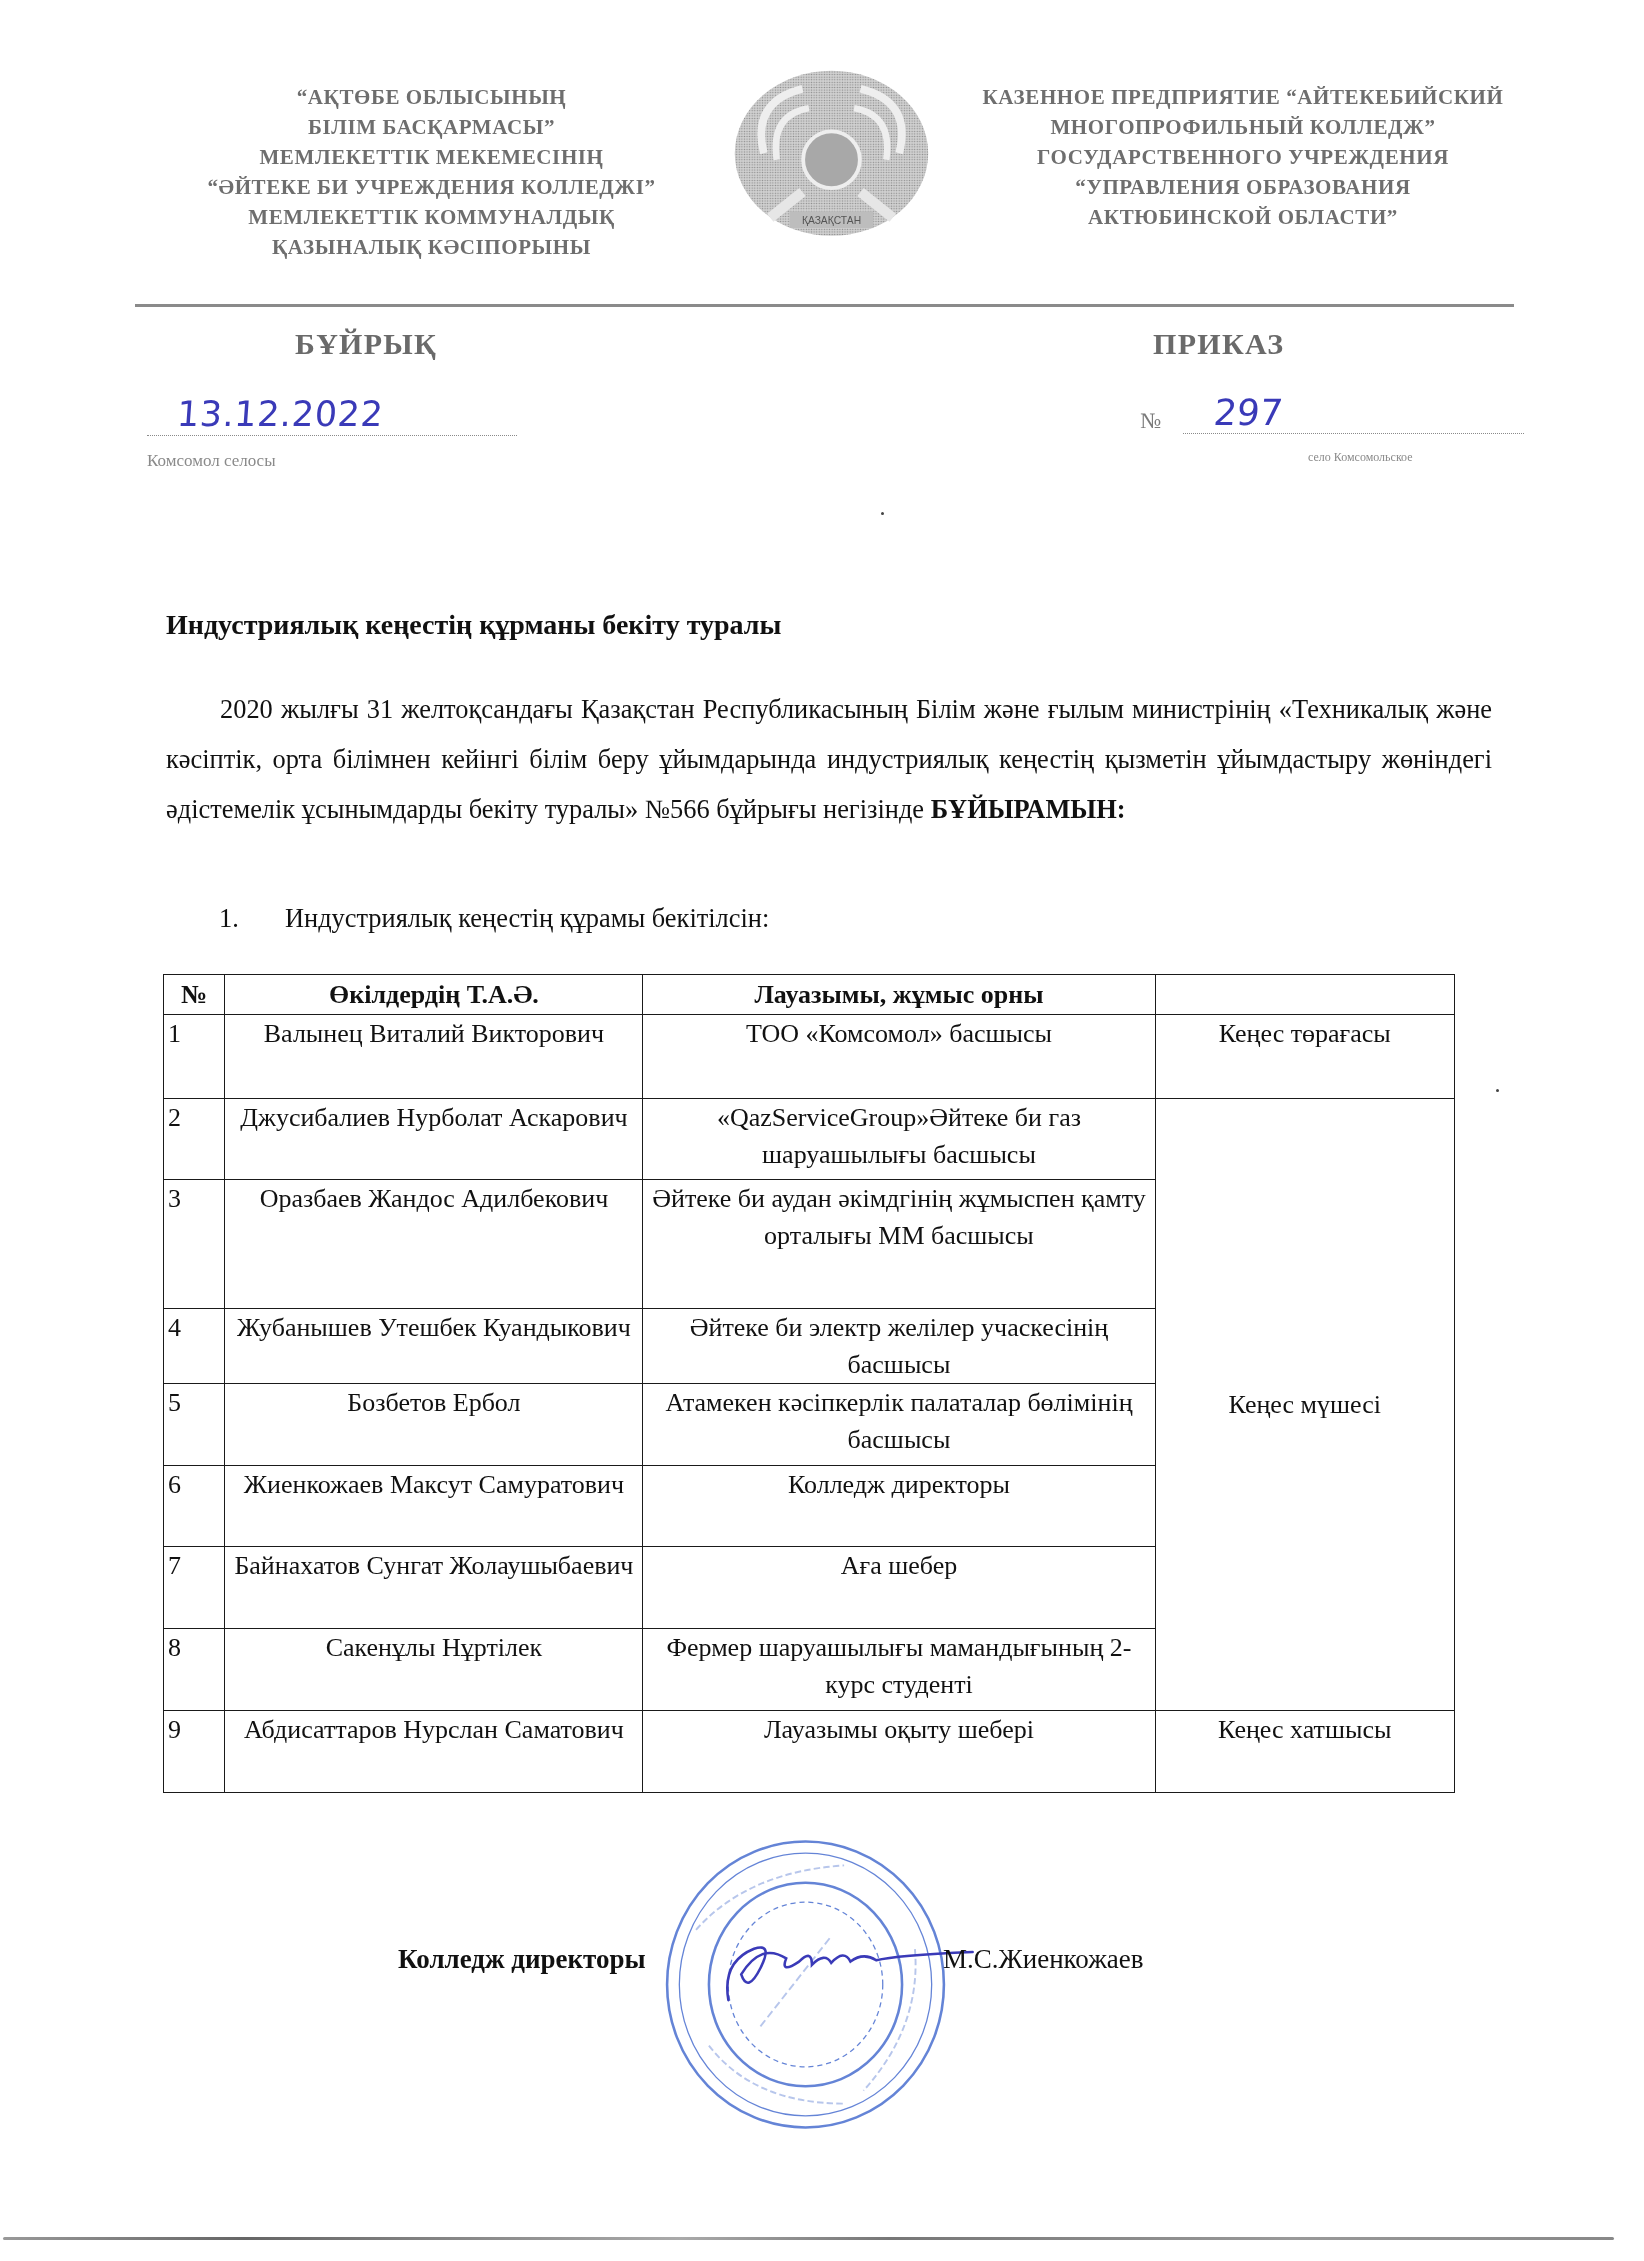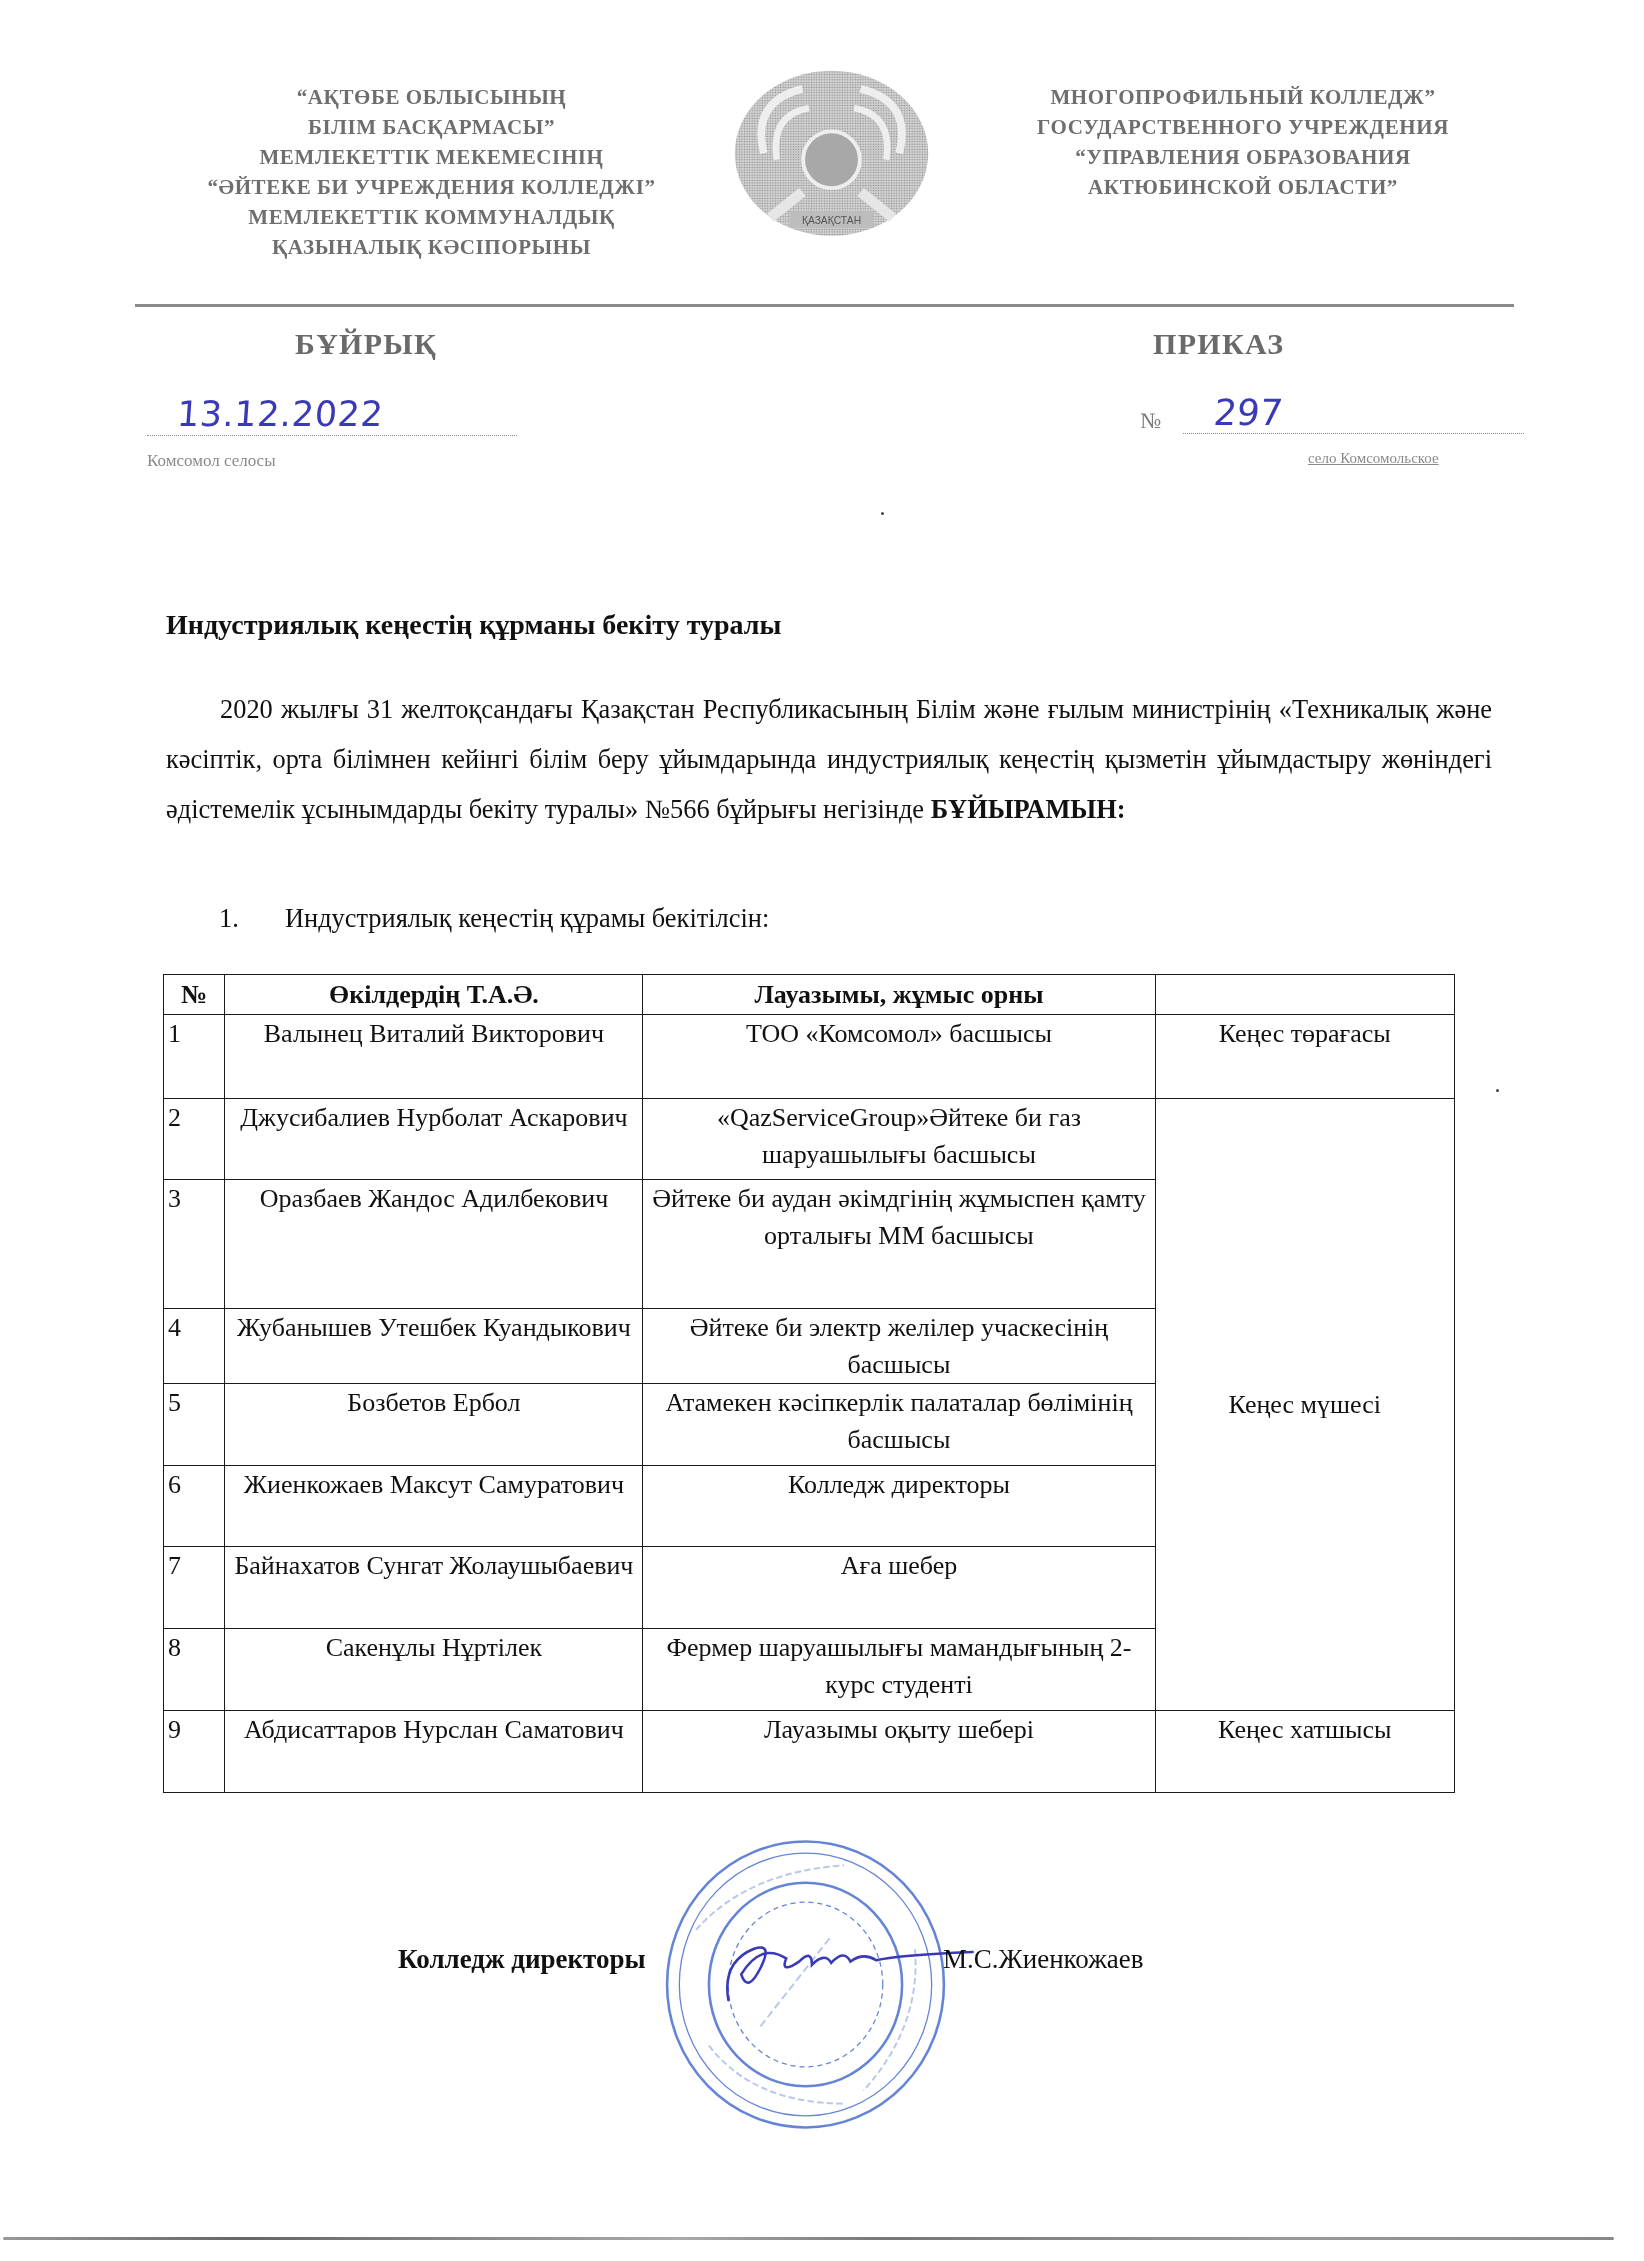--- a/index.html
+++ b/index.html
@@ -30,21 +30,21 @@
                border-bottom: 1.3px dotted #8a8a8a; }
   .date-hand { position: absolute; left: 177px; top: 394px; font-family: "DejaVu Sans", sans-serif;
                font-size: 35px; color: #3a3ab8; transform: skewX(-4deg); letter-spacing: 0.6px; }
   .place-kz { position: absolute; left: 147px; top: 451px; font-size: 17px; color: #8a8a8a; }
 
   .no-sign { position: absolute; left: 1140px; top: 408px; font-size: 22px; color: #7a7a7a; }
   .no-line { position: absolute; left: 1183px; top: 433px; width: 341px; height: 0;
              border-bottom: 1.3px dotted #8a8a8a; }
   .no-hand { position: absolute; left: 1214px; top: 392px; font-family: "DejaVu Sans", sans-serif;
              font-size: 36px; color: #3a3ab8; transform: skewX(-6deg); }
-  .place-ru { position: absolute; left: 1308px; top: 450px; font-size: 15px; color: #8a8a8a; text-decoration: underline; }
+  .place-ru { position: absolute; left: 1308px; top: 450px; font-size: 12px; color: #8a8a8a; }
 
   .speck { position: absolute; width: 3.2px; height: 3.2px; background: #444; border-radius: 50%; }
 
   
   .title { position: absolute; left: 166px; top: 609px; font-weight: bold; font-size: 28px; color: #111; }
 
   .para { position: absolute; left: 166px; top: 684px; width: 1326px; font-size: 26.4px;
           line-height: 50px; text-align: justify; text-indent: 54px; color: #111; }
   .para b { font-weight: bold; }
 
@@ -95,20 +95,21 @@
   <path d="M80 150 Q70 80 130 70" stroke="#eee" stroke-width="10" fill="none"></path>
   <path d="M270 140 Q290 60 210 40" stroke="#eee" stroke-width="12" fill="none"></path>
   <path d="M250 150 Q260 80 200 70" stroke="#eee" stroke-width="10" fill="none"></path>
   <circle cx="165" cy="150" r="44" fill="#a8a8a8" stroke="#eee" stroke-width="6"></circle>
   <path d="M70 240 L120 200 M260 240 L210 200" stroke="#e6e6e6" stroke-width="16"></path>
   <rect x="100" y="230" width="130" height="26" fill="#bdbdbd"></rect>
   <text x="165" y="250" text-anchor="middle" font-size="16" font-family="Liberation Sans, sans-serif" fill="#555">ҚАЗАҚСТАН</text>
 </svg>
 
 <div class="lh-right">
+  <div>КАЗЕННОЕ ПРЕДПРИЯТИЕ “АЙТЕКЕБИЙСКИЙ</div>
   <div>МНОГОПРОФИЛЬНЫЙ КОЛЛЕДЖ”</div>
   <div>ГОСУДАРСТВЕННОГО УЧРЕЖДЕНИЯ</div>
   <div>“УПРАВЛЕНИЯ ОБРАЗОВАНИЯ</div>
   <div>АКТЮБИНСКОЙ ОБЛАСТИ”</div>
 </div>
 
 <div class="lh-rule"></div>
 
 <div class="doc-kind kz">БҰЙРЫҚ</div>
 <div class="doc-kind ru">ПРИКАЗ</div>

